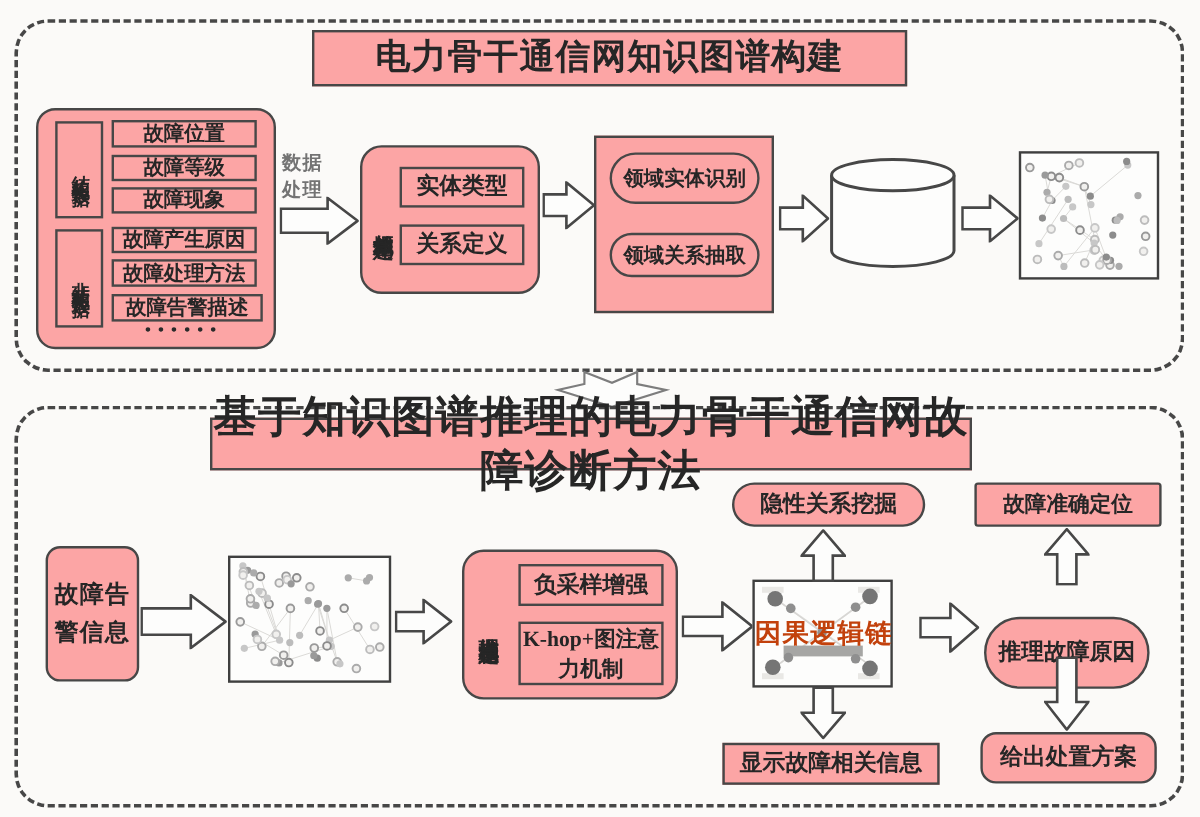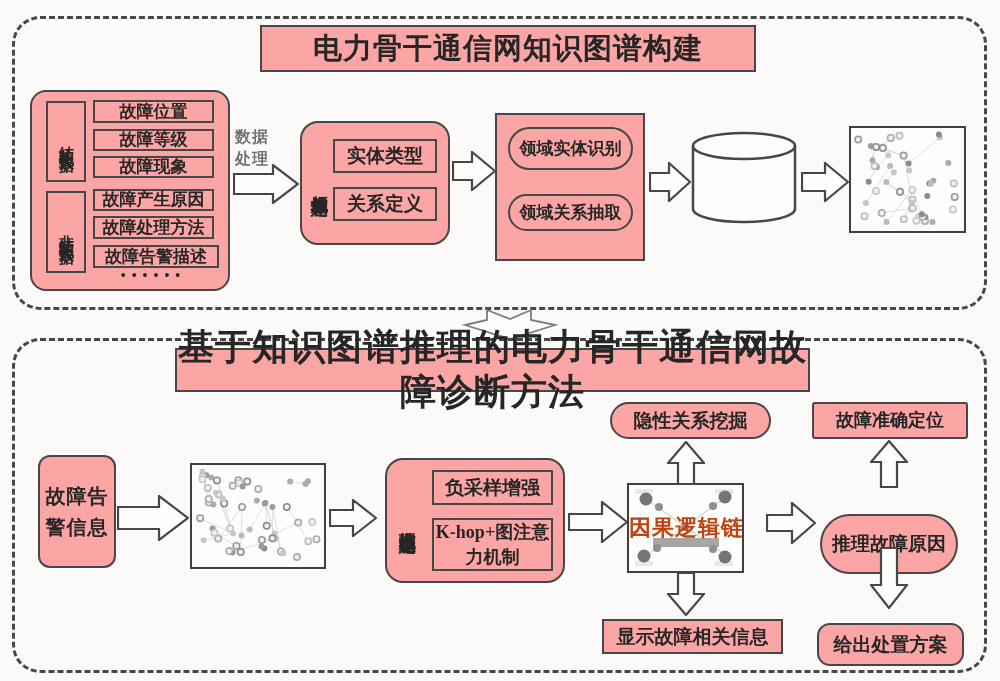--- a/index.html
+++ b/index.html
@@ -371,17 +371,17 @@
   <div class="arrow" style="left:870px;top:440px;width:38px;height:48px;"><svg width="38" height="48" viewBox="0 0 38 48">
         <polygon points="11.0,47.0 11.0,22.0 1.0,22.0 19.0,1.0 37.0,22.0 27.0,22.0 27.0,47.0" fill="#fdfdfc" stroke="#474747" stroke-width="2.2" stroke-linejoin="miter"></polygon>
       </svg></div>
   <div class="box" style="left:812px;top:402px;width:156px;height:37px;border-radius:3px;font-size:18px;">
     <span>故障准确定位</span>
   </div>
 
   <div class="arrow" style="left:870px;top:547px;width:38px;height:62px;"><svg width="38" height="62" viewBox="0 0 38 62">
         <polygon points="11.0,1.0 11.0,38.0 1.0,38.0 19.0,61.0 37.0,38.0 27.0,38.0 27.0,1.0" fill="#fdfdfc" stroke="#474747" stroke-width="2.2" stroke-linejoin="miter"></polygon>
       </svg></div>
-  <div class="box" style="left:817px;top:610px;width:147px;height:43px;border-radius:13px;font-size:19px;margin-top:13px;">
+  <div class="box" style="left:817px;top:610px;width:147px;height:43px;border-radius:13px;font-size:19px;">
     <span>给出处置方案</span>
   </div>
 
 </div>
 
 </body></html>

